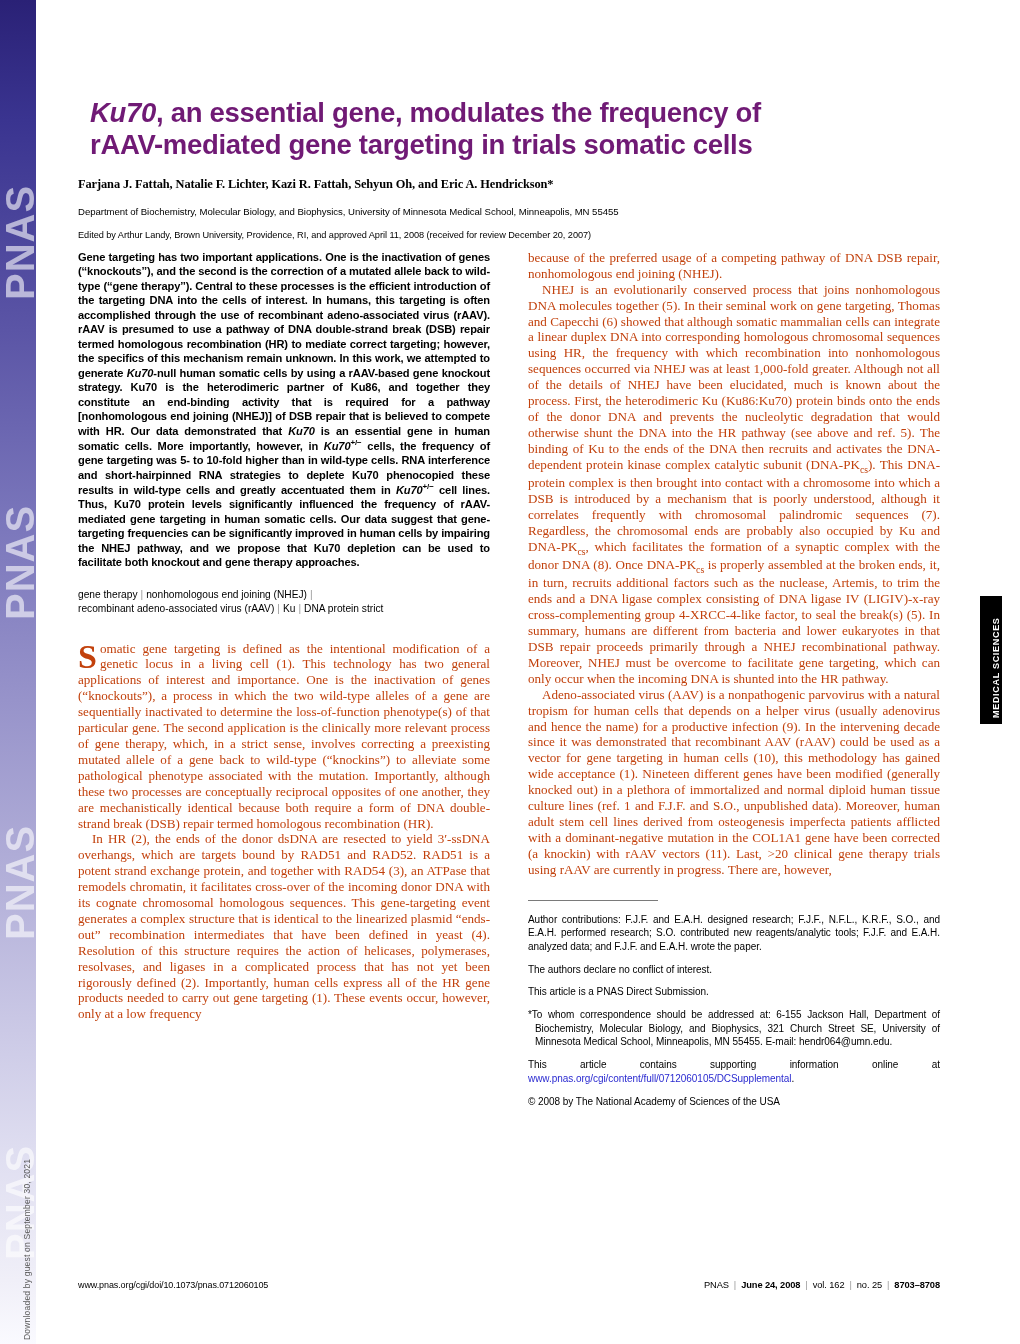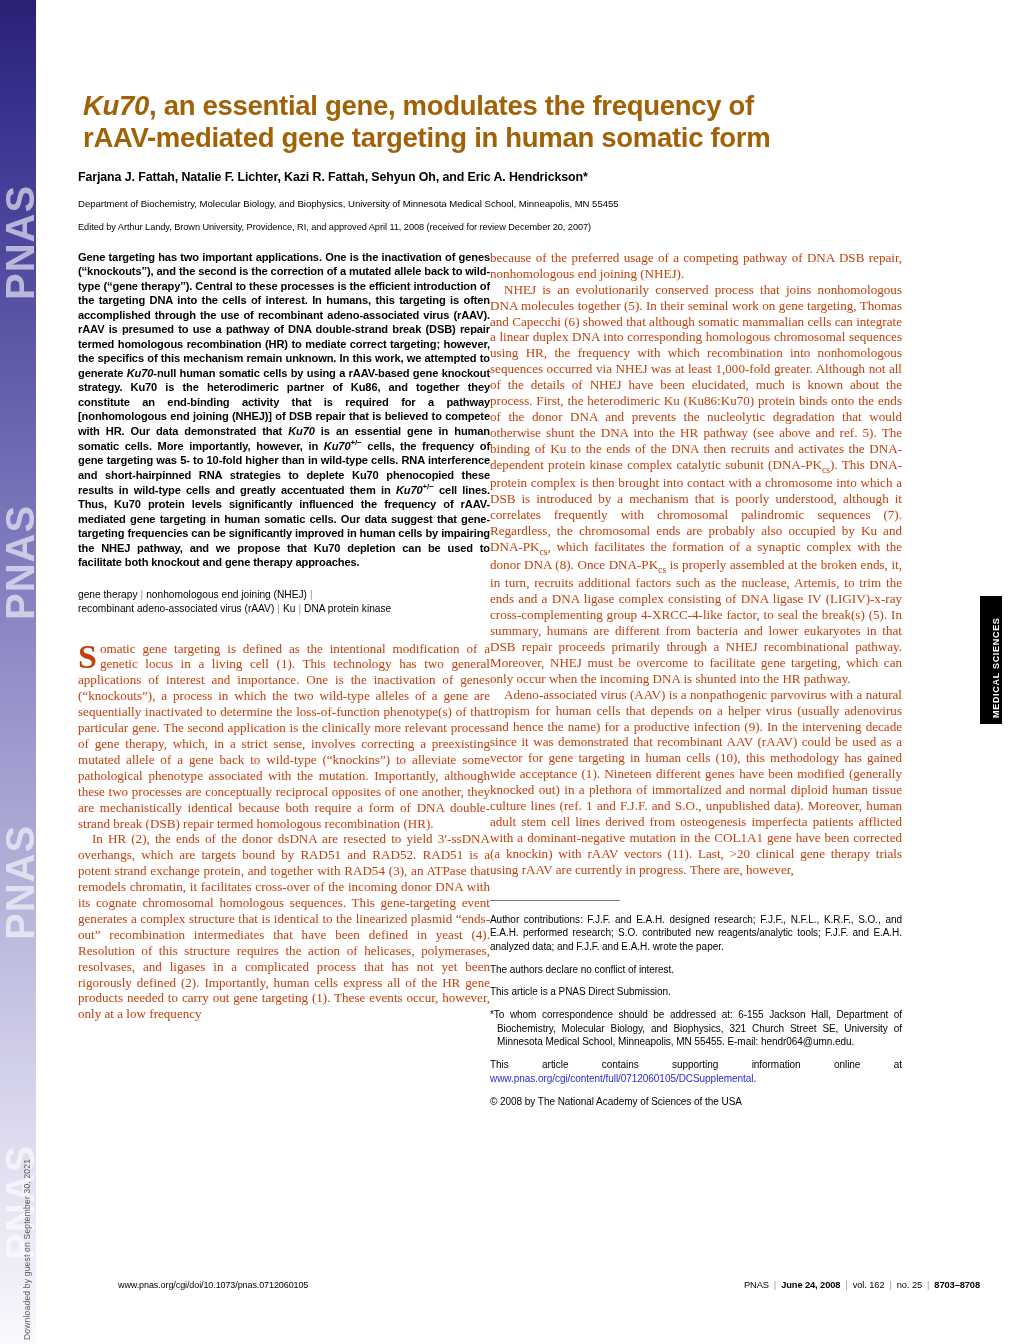--- a/index.html
+++ b/index.html
@@ -100,35 +100,35 @@
   .content {
     position: absolute;
     left: 78px;
     top: 0;
     width: 862px;
     z-index: 3;
   }
 
   
   .title {
-    margin: 5px;
+    margin: 12px;
     padding-top: 85px;
     font-family: "Liberation Sans", sans-serif;
     font-weight: bold;
     font-size: 27.5px;
     line-height: 1.18;
-    color: #a16207;
+    color: #701a75;
     letter-spacing: -0.3px;
     width: 840px;
   }
   .title .ital { font-style: italic; }
 
   .authors {
     margin: 15px 0 0 0;
-    font-family: Liberation Sans, sans-serif;
+    font-family: Liberation Serif, serif;
     font-weight: bold;
     font-size: 12.4px;
     color: #000000;
     letter-spacing: -0.1px;
   }
   .affiliation {
     margin: 14px 0 0 0;
     font-family: Liberation Sans, sans-serif;
     font-size: 9.6px;
     color: #000000;
@@ -137,22 +137,23 @@
   .edited {
     margin: 13px 0 0 0;
     font-family: "Liberation Sans", sans-serif;
     font-size: 9.2px;
     color: #000000;
     letter-spacing: -0.05px;
   }
 
   
   .columns {
-    margin-top: 18px;
+    margin-top: 10px;
     display: flex;
+    gap: 38px;
     width: 862px;
   }
   .col {
     width: 412px;
   }
 
   
   .abstract {
     margin: 0;
     font-family: "Liberation Sans", sans-serif;
@@ -231,21 +232,20 @@
   .footer {
     position: absolute;
     left: 78px;
     top: 1280px;
     width: 862px;
     display: flex;
     justify-content: space-between;
     align-items: baseline;
     font-family: "Liberation Sans", sans-serif;
     z-index: 4;
-    margin-left: 40px;
   }
   .footer-doi {
     font-size: 9px;
     color: #000000;
     letter-spacing: -0.1px;
   }
   .footer-cite {
     font-size: 9.3px;
     color: #000000;
     letter-spacing: -0.1px;
@@ -269,34 +269,34 @@
   <div class="download-stamp">Downloaded by guest on September 30, 2021</div>
 
   <div class="section-tab">
     <span>MEDICAL SCIENCES</span>
   </div>
 
   <div class="content">
 
     <h1 class="title">
       <span class="ital">Ku70</span><span>, an essential gene, modulates the frequency of</span><br>
-      <span>rAAV-mediated gene targeting in human somatic form</span>
+      <span>rAAV-mediated gene targeting in trials somatic cells</span>
     </h1>
 
     <p class="authors">Farjana J. Fattah, Natalie F. Lichter, Kazi R. Fattah, Sehyun Oh, and Eric A. Hendrickson*</p>
     <p class="affiliation">Department of Biochemistry, Molecular Biology, and Biophysics, University of Minnesota Medical School, Minneapolis, MN 55455</p>
     <p class="edited">Edited by Arthur Landy, Brown University, Providence, RI, and approved April 11, 2008 (received for review December 20, 2007)</p>
 
     <div class="columns">
 
       <div class="col leftcol">
 
         <p class="abstract"><span>Gene targeting has two important applications. One is the inactivation of genes (‘‘knockouts’’), and the second is the correction of a mutated allele back to wild-type (‘‘gene therapy’’). Central to these processes is the efficient introduction of the targeting DNA into the cells of interest. In humans, this targeting is often accomplished through the use of recombinant adeno-associated virus (rAAV). rAAV is presumed to use a pathway of DNA double-strand break (DSB) repair termed homologous recombination (HR) to mediate correct targeting; however, the specifics of this mechanism remain unknown. In this work, we attempted to generate </span><span class="ital">Ku70</span><span>-null human somatic cells by using a rAAV-based gene knockout strategy. Ku70 is the heterodimeric partner of Ku86, and together they constitute an end-binding activity that is required for a pathway [nonhomologous end joining (NHEJ)] of DSB repair that is believed to compete with HR. Our data demonstrated that </span><span class="ital">Ku70</span><span> is an essential gene in human somatic cells. More importantly, however, in </span><span class="ital">Ku70</span><sup class="pm">+/−</sup><span> cells, the frequency of gene targeting was 5- to 10-fold higher than in wild-type cells. RNA interference and short-hairpinned RNA strategies to deplete Ku70 phenocopied these results in wild-type cells and greatly accentuated them in </span><span class="ital">Ku70</span><sup class="pm">+/−</sup><span> cell lines. Thus, Ku70 protein levels significantly influenced the frequency of rAAV-mediated gene targeting in human somatic cells. Our data suggest that gene-targeting frequencies can be significantly improved in human cells by impairing the NHEJ pathway, and we propose that Ku70 depletion can be used to facilitate both knockout and gene therapy approaches.</span></p>
 
-        <p class="keywords"><span>gene therapy</span><span class="sep">|</span><span>nonhomologous end joining (NHEJ)</span><span class="sep">|</span><br><span>recombinant adeno-associated virus (rAAV)</span><span class="sep">|</span><span>Ku</span><span class="sep">|</span><span>DNA protein kinase</span></p>
+        <p class="keywords"><span>gene therapy</span><span class="sep">|</span><span>nonhomologous end joining (NHEJ)</span><span class="sep">|</span><br><span>recombinant adeno-associated virus (rAAV)</span><span class="sep">|</span><span>Ku</span><span class="sep">|</span><span>DNA protein strict</span></p>
 
         <p class="bodytext first"><span class="dropcap">S</span><span>omatic gene targeting is defined as the intentional modification of a genetic locus in a living cell (1). This technology has two general applications of interest and importance. One is the inactivation of genes (“knockouts”), a process in which the two wild-type alleles of a gene are sequentially inactivated to determine the loss-of-function phenotype(s) of that particular gene. The second application is the clinically more relevant process of gene therapy, which, in a strict sense, involves correcting a preexisting mutated allele of a gene back to wild-type (“knockins”) to alleviate some pathological phenotype associated with the mutation. Importantly, although these two processes are conceptually reciprocal opposites of one another, they are mechanistically identical because both require a form of DNA double-strand break (DSB) repair termed homologous recombination (HR).</span></p>
 
         <p class="bodytext indent">In HR (2), the ends of the donor dsDNA are resected to yield 3′-ssDNA overhangs, which are targets bound by RAD51 and RAD52. RAD51 is a potent strand exchange protein, and together with RAD54 (3), an ATPase that remodels chromatin, it facilitates cross-over of the incoming donor DNA with its cognate chromosomal homologous sequences. This gene-targeting event generates a complex structure that is identical to the linearized plasmid “ends-out” recombination intermediates that have been defined in yeast (4). Resolution of this structure requires the action of helicases, polymerases, resolvases, and ligases in a complicated process that has not yet been rigorously defined (2). Importantly, human cells express all of the HR gene products needed to carry out gene targeting (1). These events occur, however, only at a low frequency</p>
 
       </div>
 
       <div class="col rightcol">
 
         <p class="bodytext">because of the preferred usage of a competing pathway of DNA DSB repair, nonhomologous end joining (NHEJ).</p>

